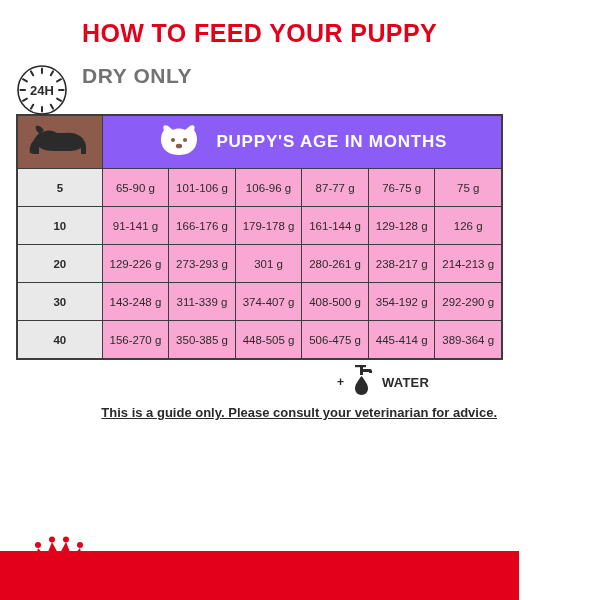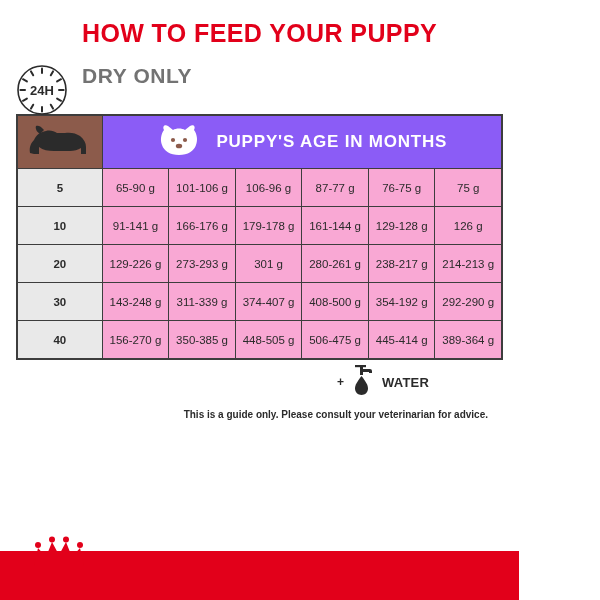--- a/index.html
+++ b/index.html
@@ -149,24 +149,25 @@
     color: #2b2b2b;
     letter-spacing: 0.2px;
   }
   .plus {
     font-size: 12px;
     color: #2b2b2b;
     font-weight: bold;
   }
   .guide {
     position: absolute;
-    right: 15px; bottom: 2px;
-    font-size: 10px;
-    font-weight: bold;
-    color: #2b2b2b;
+    right: 6px; bottom: 2px;
+    font-size: 13px;
+    font-weight: bold;
+    color: #2b2b2b;
+    text-decoration: underline;
   }
 
   
   .redbar {
     position: absolute;
     left: 0; right: 0; bottom: 0;
     height: 47px;
     background: #e2001a;
   }
   .redline {

